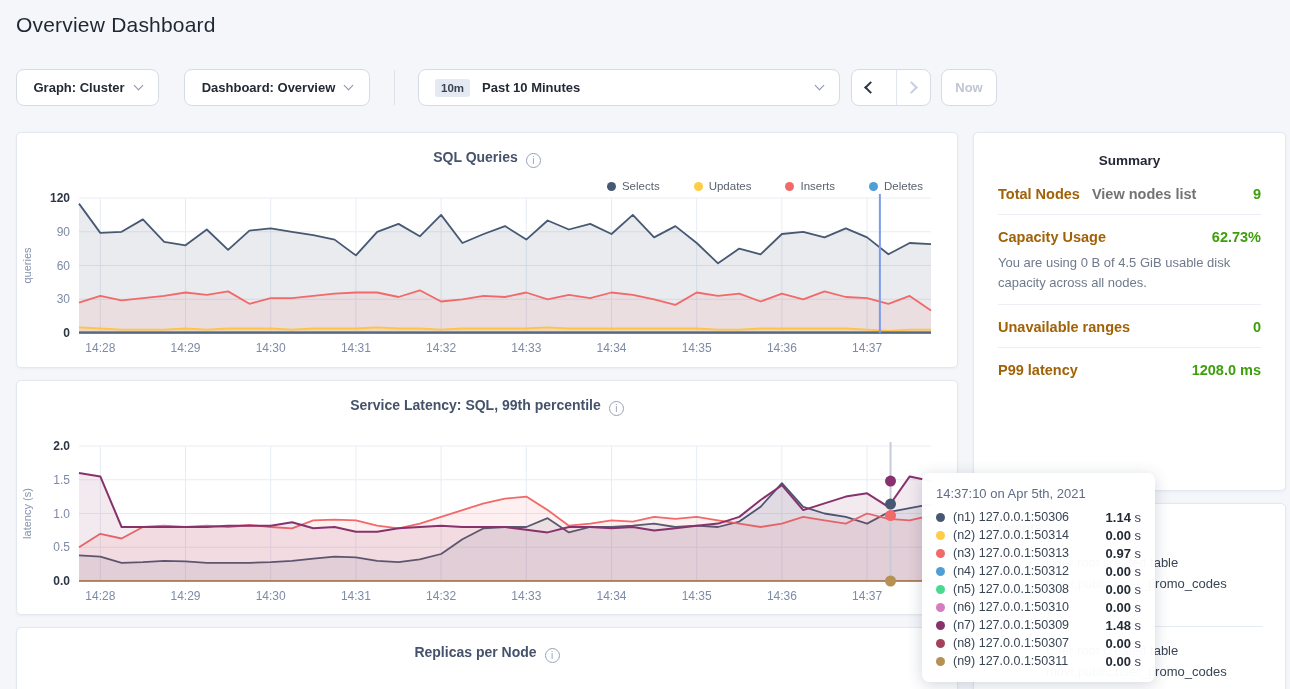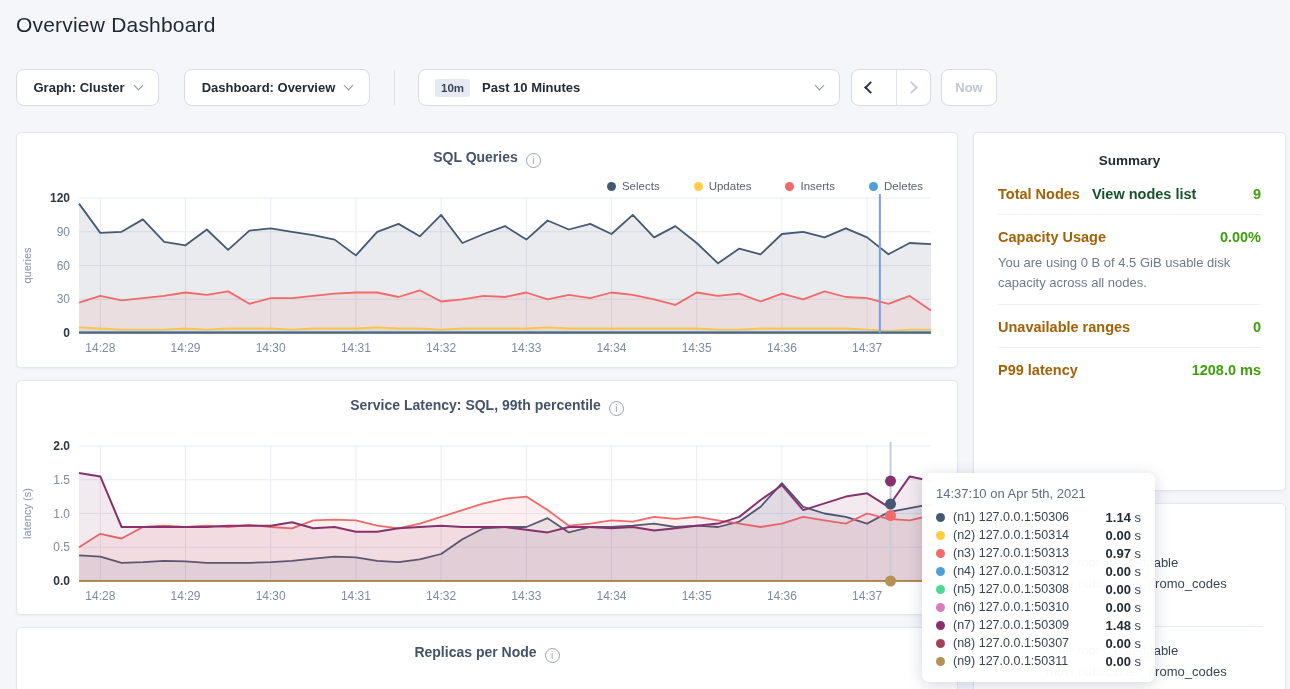--- a/index.html
+++ b/index.html
@@ -60,21 +60,21 @@
   .legend-dot { width:9px; height:9px; border-radius:50%; }
   svg.chart { position:absolute; left:0; top:60px; width:942px; height:170px; overflow:visible; }
 
   
   .sum-title { text-align:center; font-weight:bold; font-size:13.5px; color:#242a35; margin:20px 0 4px; }
   .sum-body { padding:0 24px; }
   .sum-section { border-top:1px solid #eceff5; padding:14px 0 12px; }
   .sum-section:first-child { border-top:none; }
   .sum-row { display:flex; align-items:baseline; gap:12px; }
   .sum-label { font-weight:bold; font-size:14.5px; color:#a16207; }
-  .sum-link { font-weight:bold; font-size:14.5px; color:#14532d; cursor:pointer; }
+  .sum-link { font-weight:bold; font-size:14.5px; color:#737373; cursor:pointer; }
   .sum-value { margin-left:auto; font-weight:bold; font-size:14.5px; color:#3da00b; white-space:nowrap; }
   .sum-desc { font-size:13px; color:#707a8c; line-height:1.5; margin-top:8px; }
 
   
   .events-title { position:absolute; left:24px; top:16px; font-weight:bold; font-size:13.5px; color:#242a35; }
   .event-item { position:absolute; left:72px; right:14px; font-size:13px; color:#394455; line-height:21px; }
   #event-0 { top:48px; } #event-1 { top:136px; }
   .event-divider { position:absolute; left:72px; right:22px; top:122px; height:1px; background:#e7ebf2; }
 
   
@@ -252,21 +252,21 @@
     <div class="sum-section">
       <div class="sum-row">
         <span class="sum-label">Total Nodes</span>
         <span class="sum-link">View nodes list</span>
         <span class="sum-value">9</span>
       </div>
     </div>
     <div class="sum-section">
       <div class="sum-row">
         <span class="sum-label">Capacity Usage</span>
-        <span class="sum-value">0.00%</span>
+        <span class="sum-value">62.73%</span>
       </div>
       <div class="sum-desc">You are using 0 B of 4.5 GiB usable disk capacity across all nodes.</div>
     </div>
     <div class="sum-section">
       <div class="sum-row">
         <span class="sum-label">Unavailable ranges</span>
         <span class="sum-value">0</span>
       </div>
     </div>
     <div class="sum-section">

